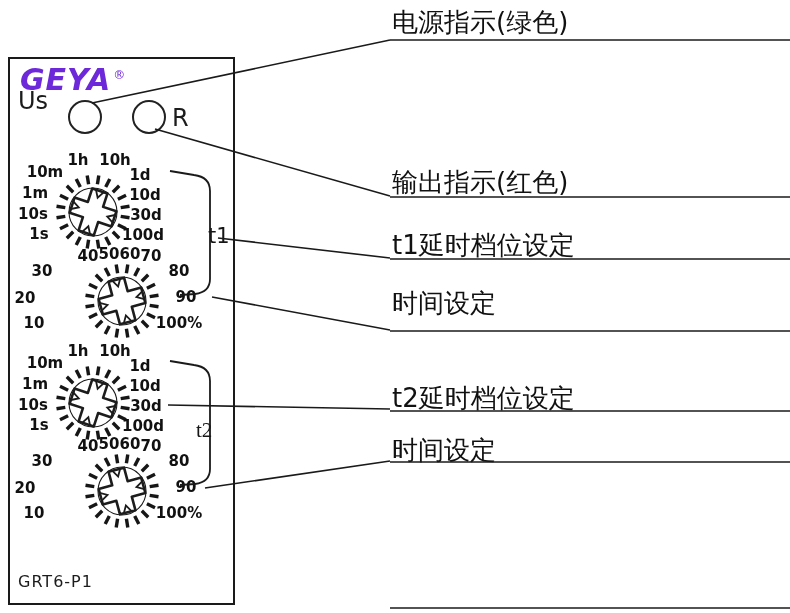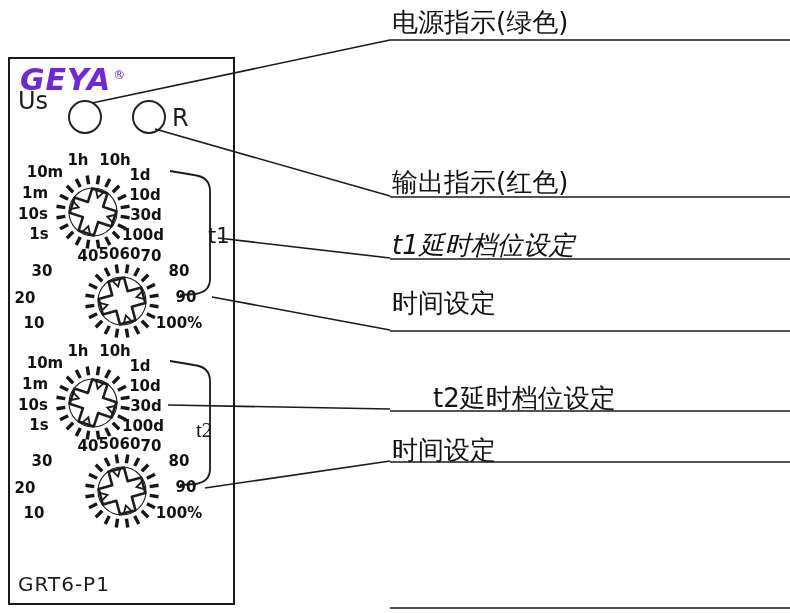--- a/index.html
+++ b/index.html
@@ -28,21 +28,21 @@
   .dial{position:absolute;width:100px;height:100px;}
   .dial .ticks line{stroke:#161616;stroke-width:3.4;stroke-linecap:butt;}
   .dial-ring{fill:none;stroke:#1c1c1c;stroke-width:1.1;}
   .knob-body{fill:#fff;stroke:#1c1c1c;stroke-width:2.6;stroke-linejoin:round;}
   .knob-notch{fill:none;stroke:#1c1c1c;stroke-width:1.8;}
   .dlab{
     position:absolute;transform:translate(-50%,-50%);font-size:15px;font-weight:600;
     white-space:nowrap;color:#111;
   }
   .tlabel{position:absolute;font-size:21px;font-weight:500;color:#161616;}
-  .model{position:absolute;font-size:20px;font-weight:500;letter-spacing:1px;color:#1c1c1c;}
+  .model{position:absolute;font-size:16px;font-weight:500;letter-spacing:1px;color:#1c1c1c;}
 
   .callout{
     position:absolute;left:392px;font-size:26px;font-weight:500;color:#111;
     white-space:nowrap;z-index:5;
   }
 </style>
 </head>
 <body>
 
 <div class="canvas">
@@ -218,23 +218,23 @@
     <span class="dlab" style="left:24px;top:454px;">10</span>
     <span class="dlab" style="left:169px;top:454px;">100%</span>
 
     <span class="tlabel" style="left:186px;top:359px;font-family:Liberation Serif, serif;">t2</span>
 
     <div class="model" style="left:8px;top:513px;">GRT6-P1</div>
   </div>
 
   <div class="callout" style="top:165px;">输出指示(红色)</div>
   <div class="callout" style="top:5px;">电源指示(绿色)</div>
-  <div class="callout" style="top:228px;font-style:italic;">t1延时档位设定</div>
+  <div class="callout" style="top:228px;">t1延时档位设定</div>
   <div class="callout" style="top:286px;">时间设定</div>
-  <div class="callout" style="top:381px;margin-left:41px;">t2延时档位设定</div>
+  <div class="callout" style="top:381px;">t2延时档位设定</div>
   <div class="callout" style="top:433px;">时间设定</div>
 
   <svg class="overlay" width="790" height="613" viewBox="0 0 790 613">
 
     <line x1="390" y1="40" x2="790" y2="40"></line>
     <line x1="390" y1="197" x2="790" y2="197"></line>
     <line x1="390" y1="259" x2="790" y2="259"></line>
     <line x1="390" y1="331" x2="790" y2="331"></line>
     <line x1="390" y1="411" x2="790" y2="411"></line>
     <line x1="390" y1="462" x2="790" y2="462"></line>

